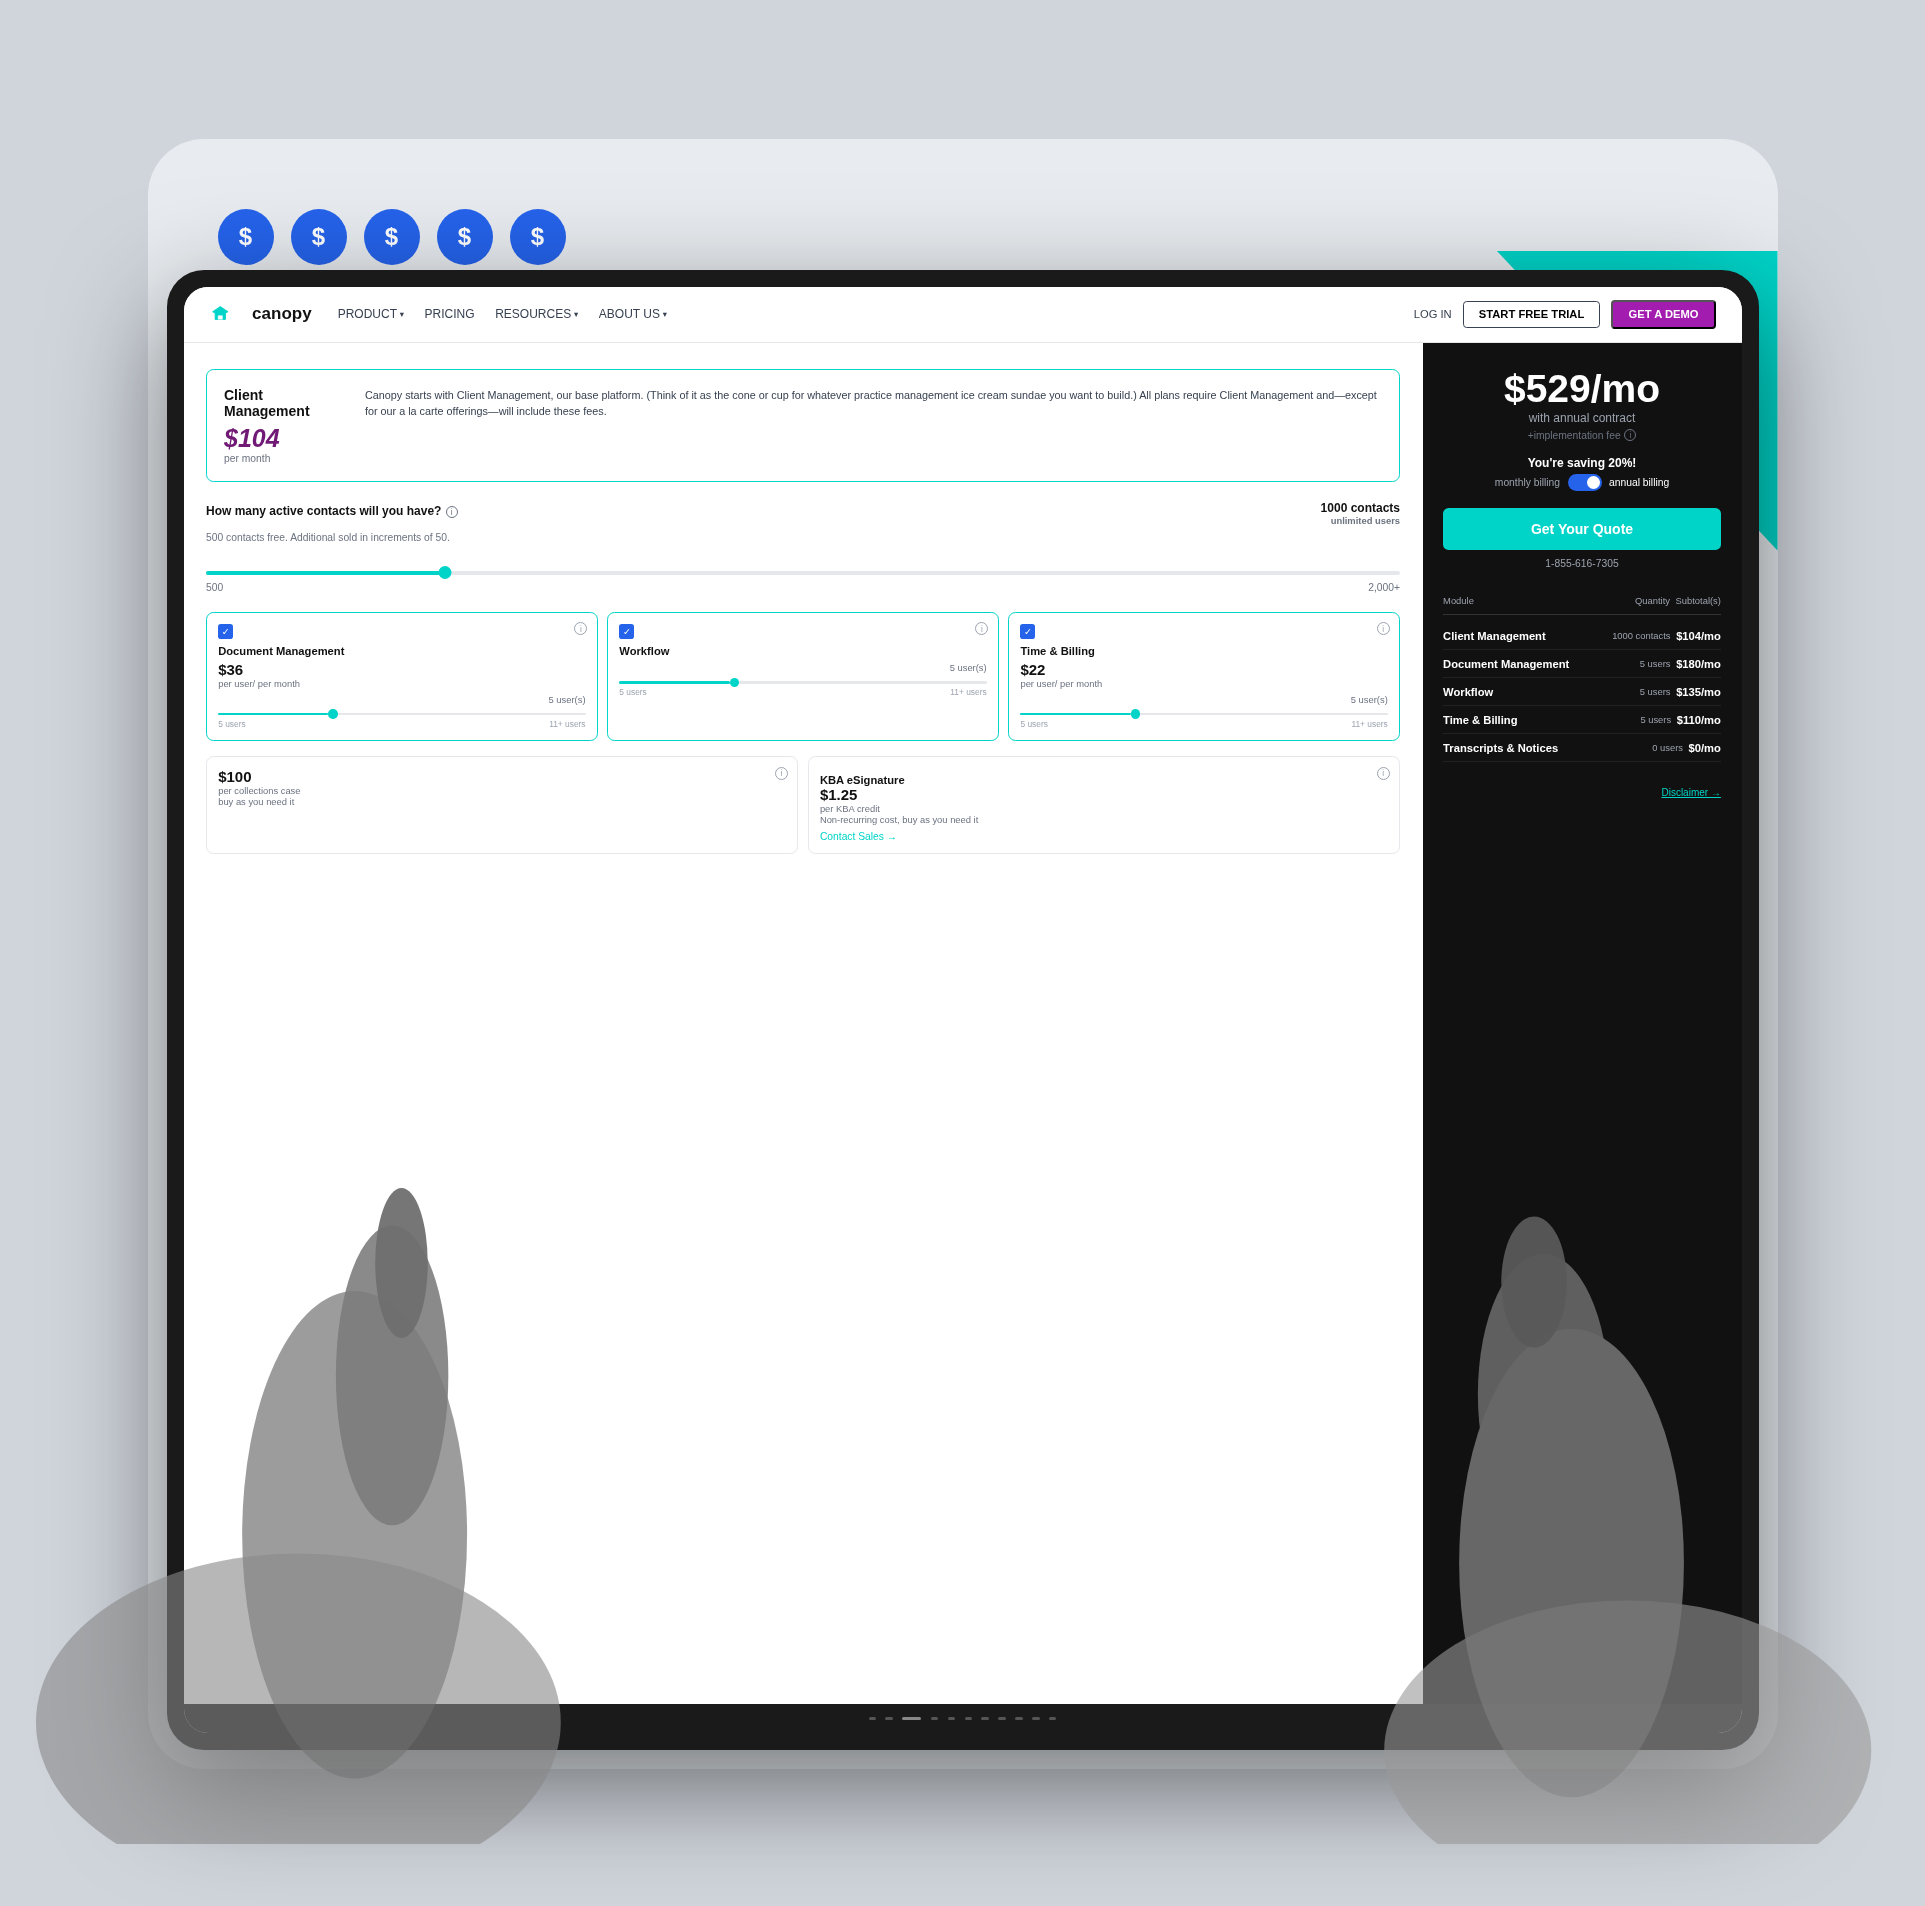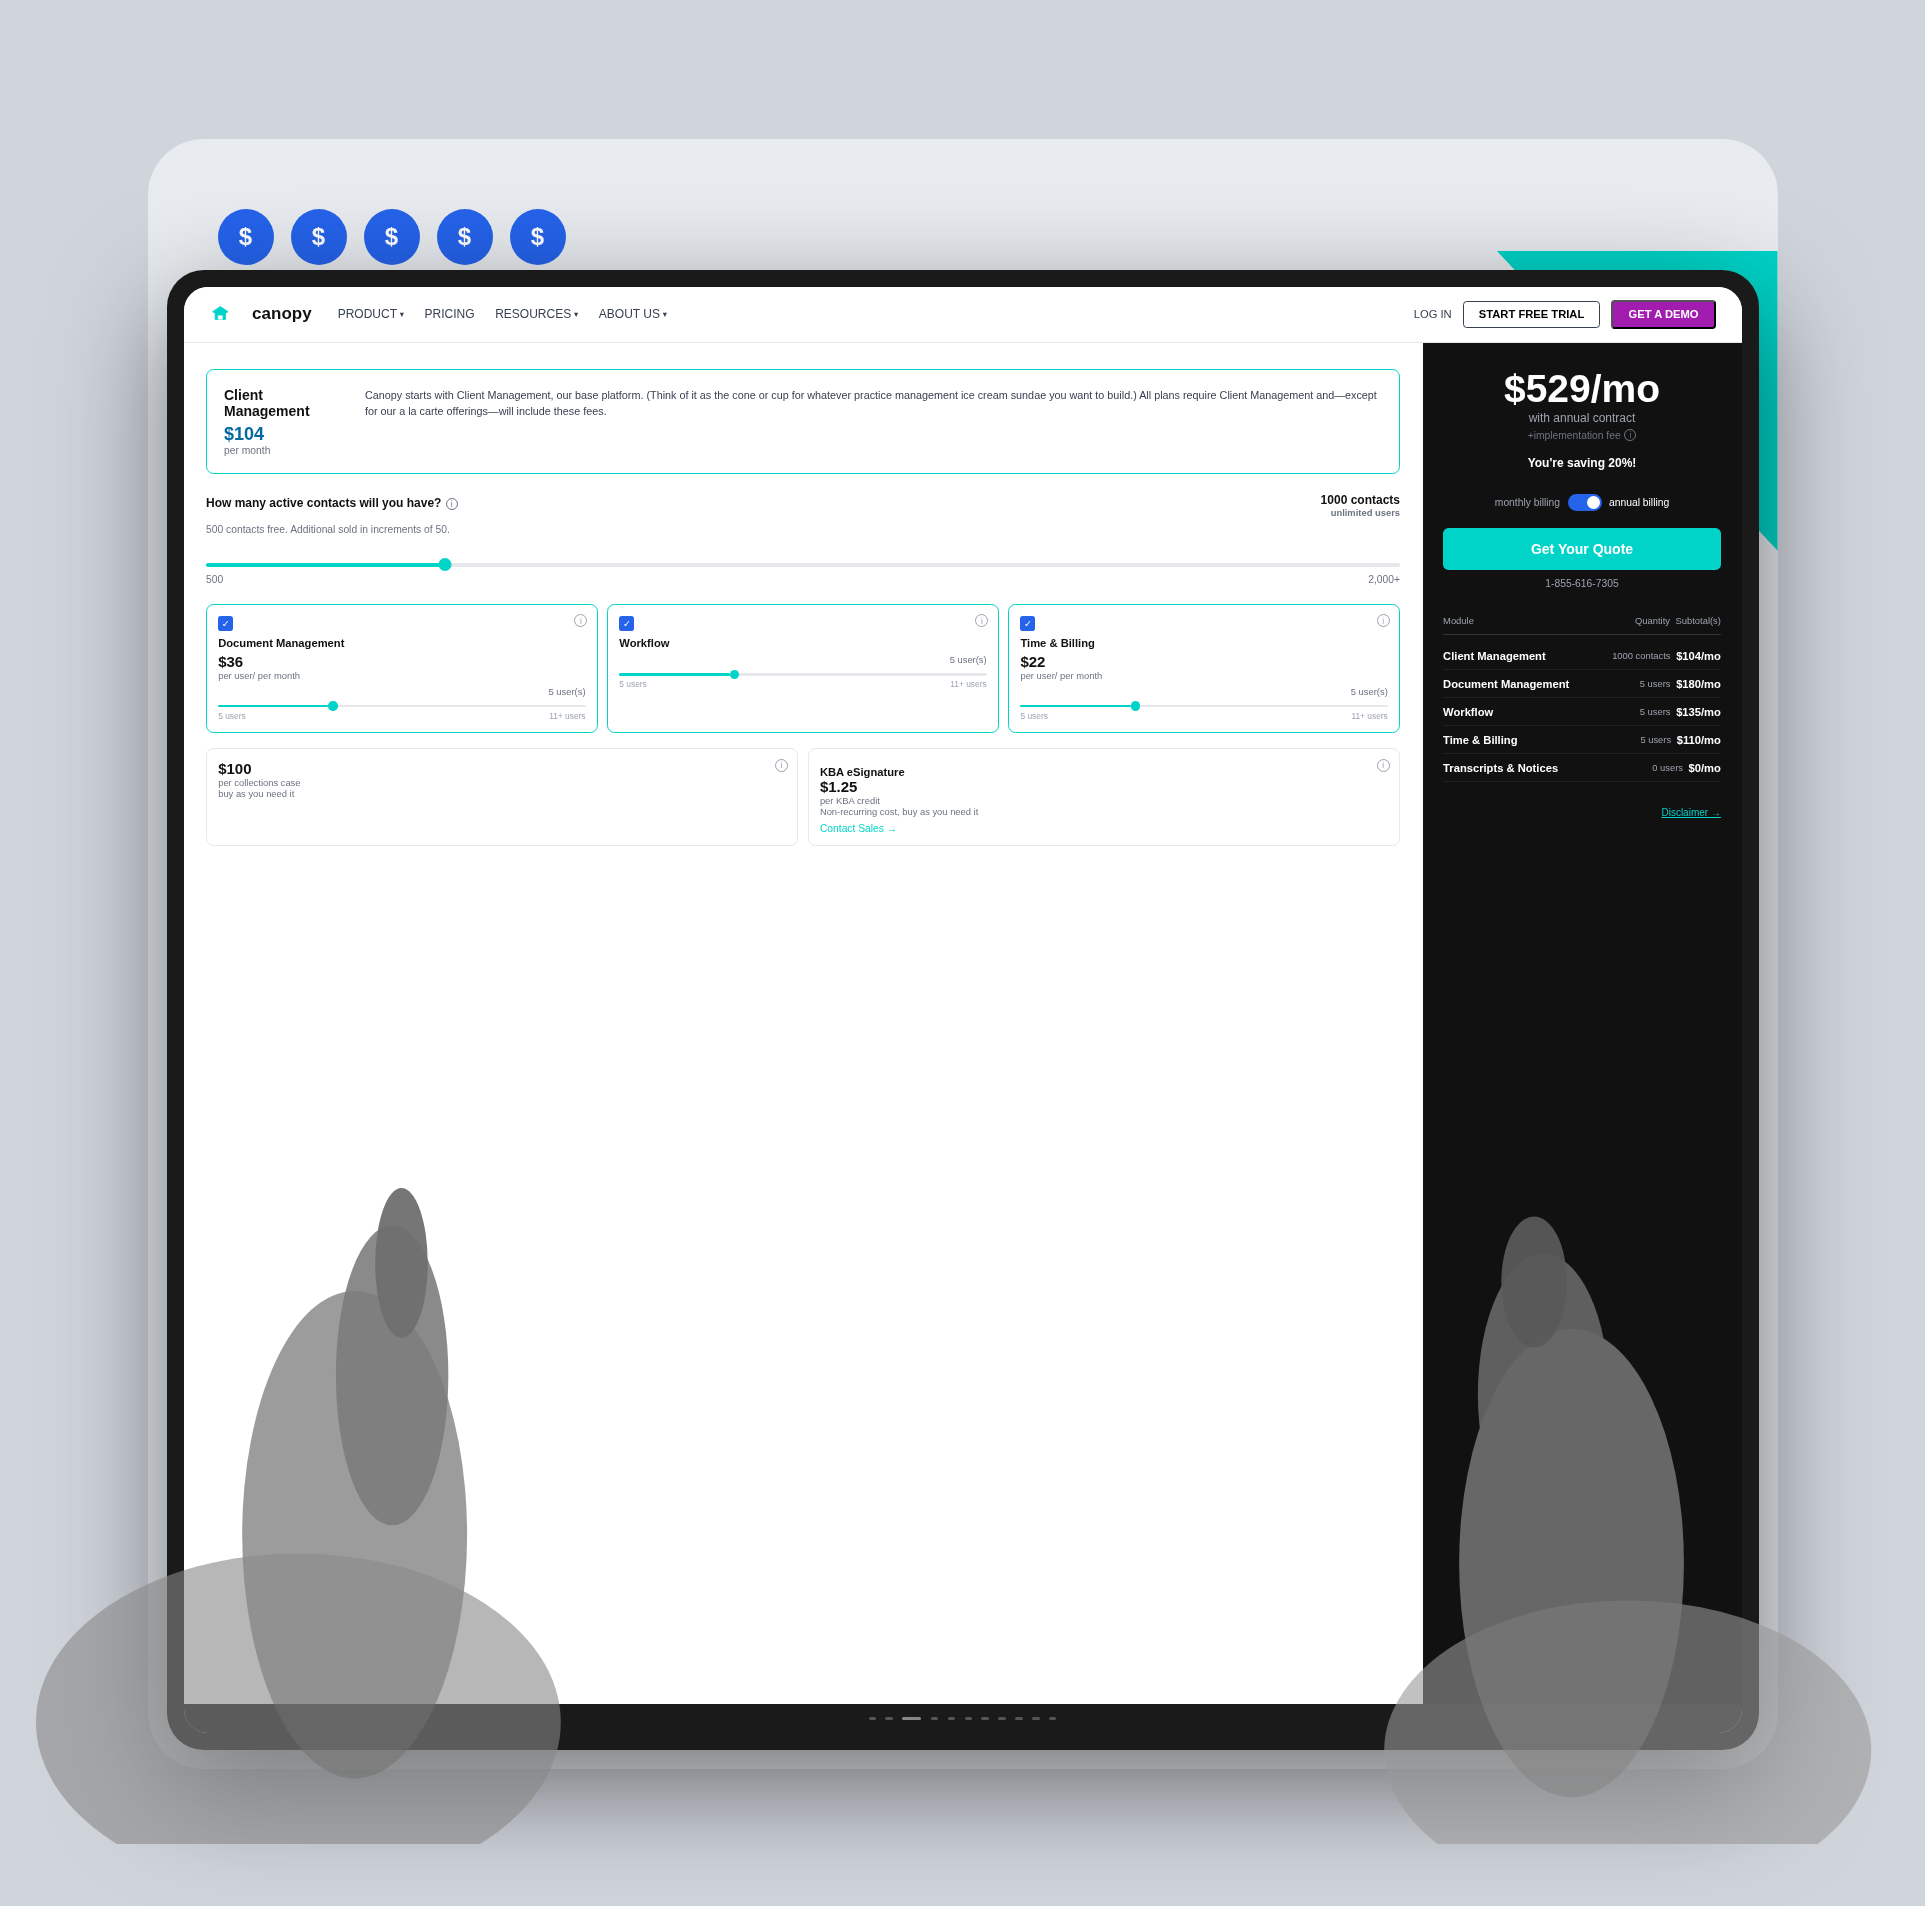--- a/index.html
+++ b/index.html
@@ -210,23 +210,24 @@
     }
 
     .card-title {
       font-size: 14px;
       font-weight: 700;
       color: #111;
       margin-bottom: 5.6px;
     }
 
     .card-price {
-      font-size: 18px;
+      font-size: 25px;
       font-weight: 800;
-      color: #0369a1;
+      color: #701a75;
+      font-style: italic;
     }
 
     .card-price-sub {
       font-size: 10.3px;
       color: #6b7280;
     }
 
     .card-description {
       font-size: 10.8px;
       color: #374151;
@@ -477,21 +478,21 @@
       align-items: center;
       justify-content: center;
       gap: 3.7px;
     }
 
     .quote-saving {
       text-align: center;
       font-size: 12px;
       font-weight: 600;
       color: white;
-      margin-bottom: 24px;
+      margin-bottom: 4px;
     }
 
     .billing-toggle {
       display: flex;
       align-items: center;
       justify-content: center;
       gap: 7.5px;
       margin-bottom: 17px;
     }
 

